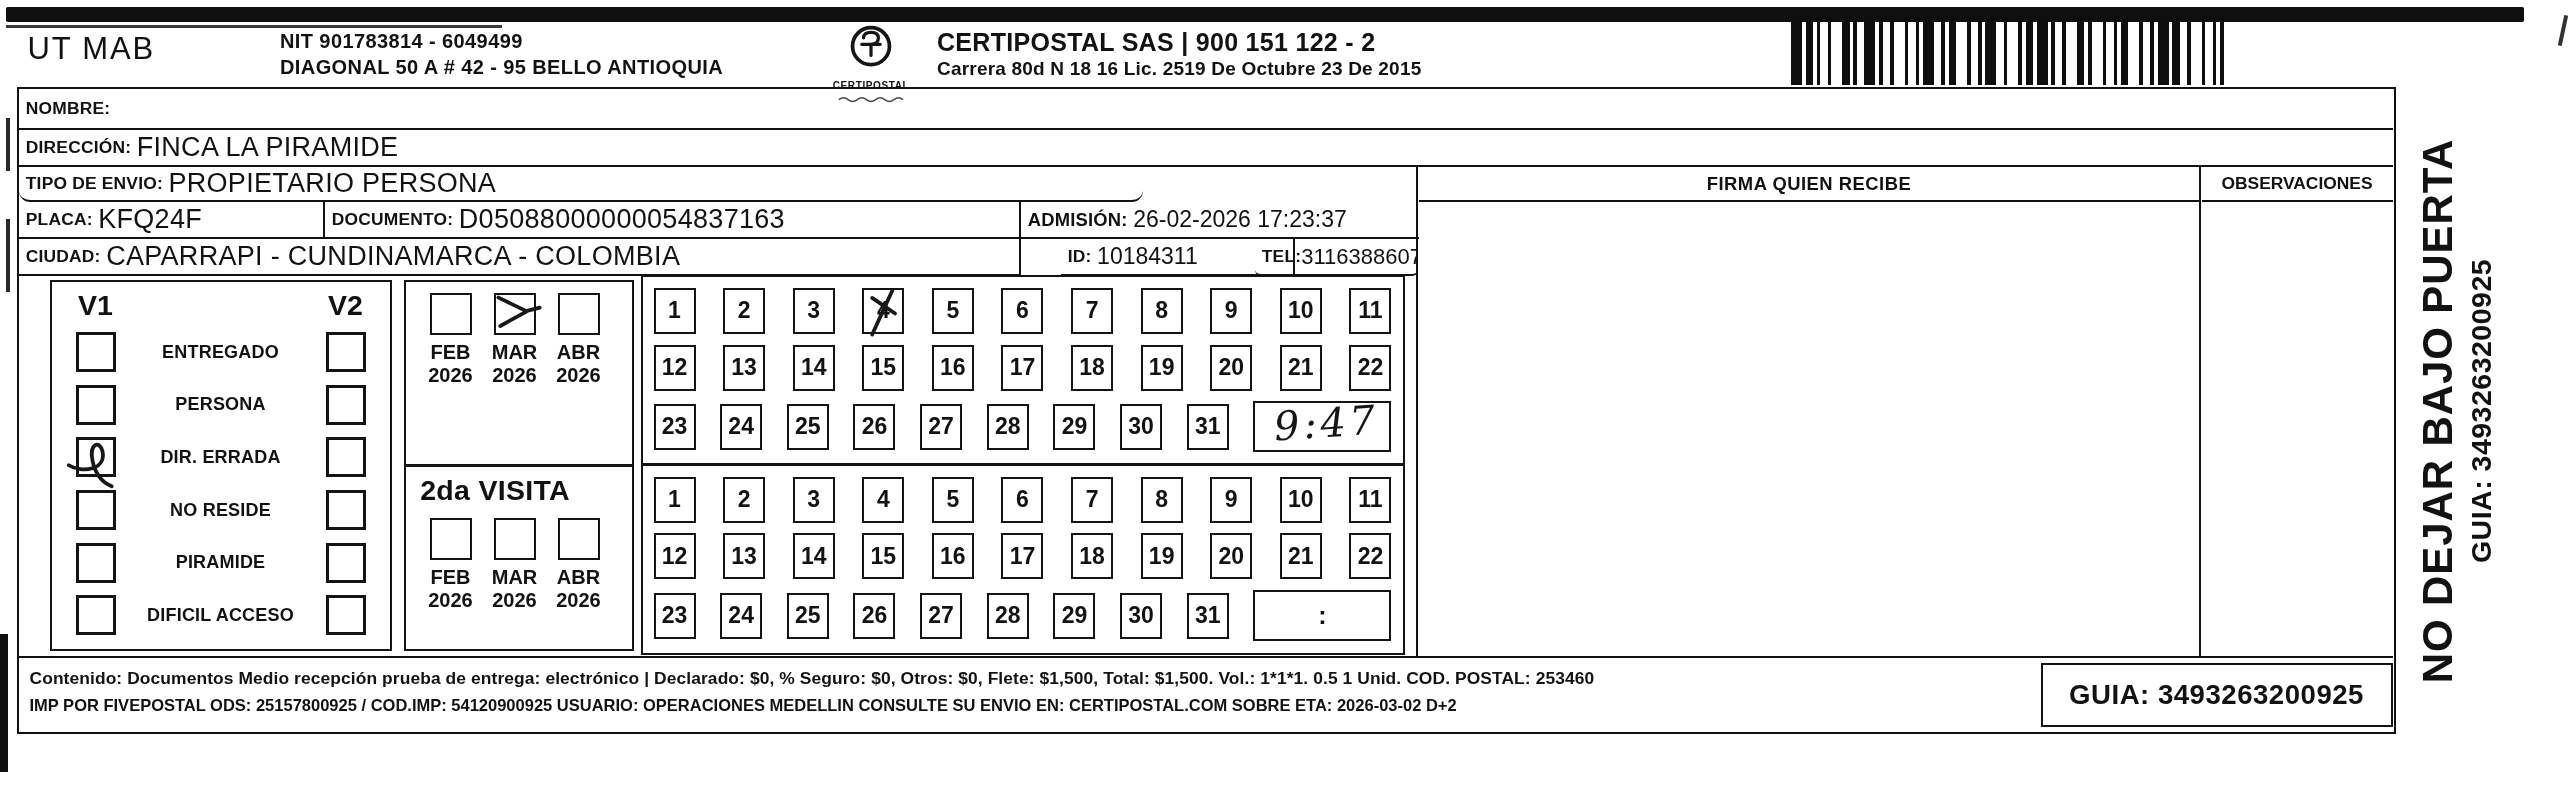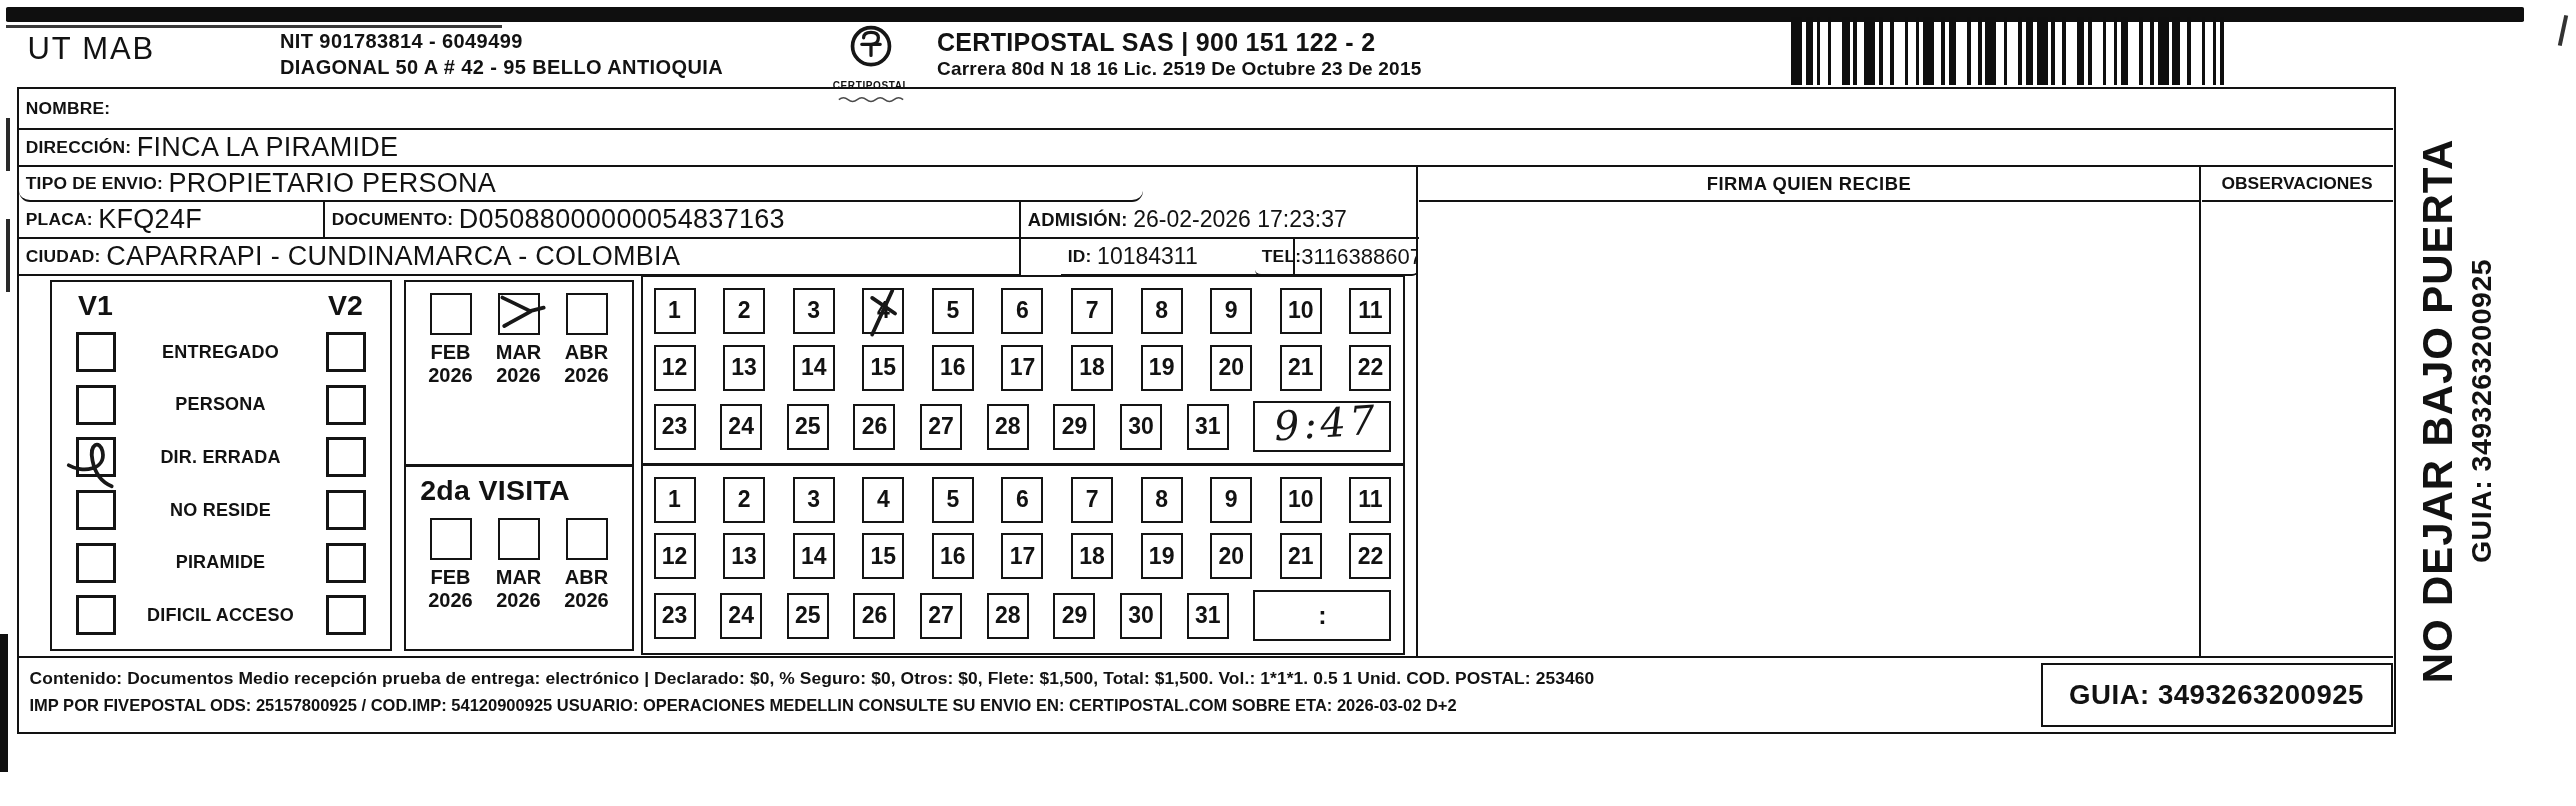--- a/index.html
+++ b/index.html
@@ -62,21 +62,21 @@
   .status-head { font-size:28.5px; font-weight:700; display:flex; align-items:center; justify-content:center; }
   .status-label { font-size:18px; font-weight:700; display:flex; align-items:center; justify-content:center; letter-spacing:0.2px; }
   .chk { width:40px; height:40px; border:3.7px solid #141414; align-self:center; justify-self:center; position:relative; background:#fff; }
 
   
   .months-box { position:absolute; left:385px; top:191px; width:230px; height:371px; border:2.8px solid #141414; }
   .visit-half { height:182px; position:relative; }
   .visit-half.second { height:181px; }
   .hdiv { height:2.8px; background:#141414; }
   .visit-title { font-size:28.5px; font-weight:700; padding:7.3px 0 0 14.7px; letter-spacing:0.3px; }
-  .month-row { display:flex; justify-content:space-between; padding:11px 13px 0; }
+  .month-row { display:flex; padding:11px 13px 0; }
   .month-col { width:64px; text-align:center; }
   .month-box { width:42px; height:42px; border:2.8px solid #141414; margin:0 auto; position:relative; background:#fff; }
   .month-name { font-size:20px; font-weight:700; margin-top:6.4px; }
   .month-year { font-size:20px; font-weight:700; }
 
   
   .days-box { position:absolute; left:622px; top:186px; width:764px; height:380px; border:2.8px solid #141414; }
   .day-grid { height:186px; display:flex; flex-direction:column; justify-content:space-evenly; padding:0 11px; }
   .day-grid.second { height:186px; }
   .hdiv2 { height:2.8px; background:#141414; }

